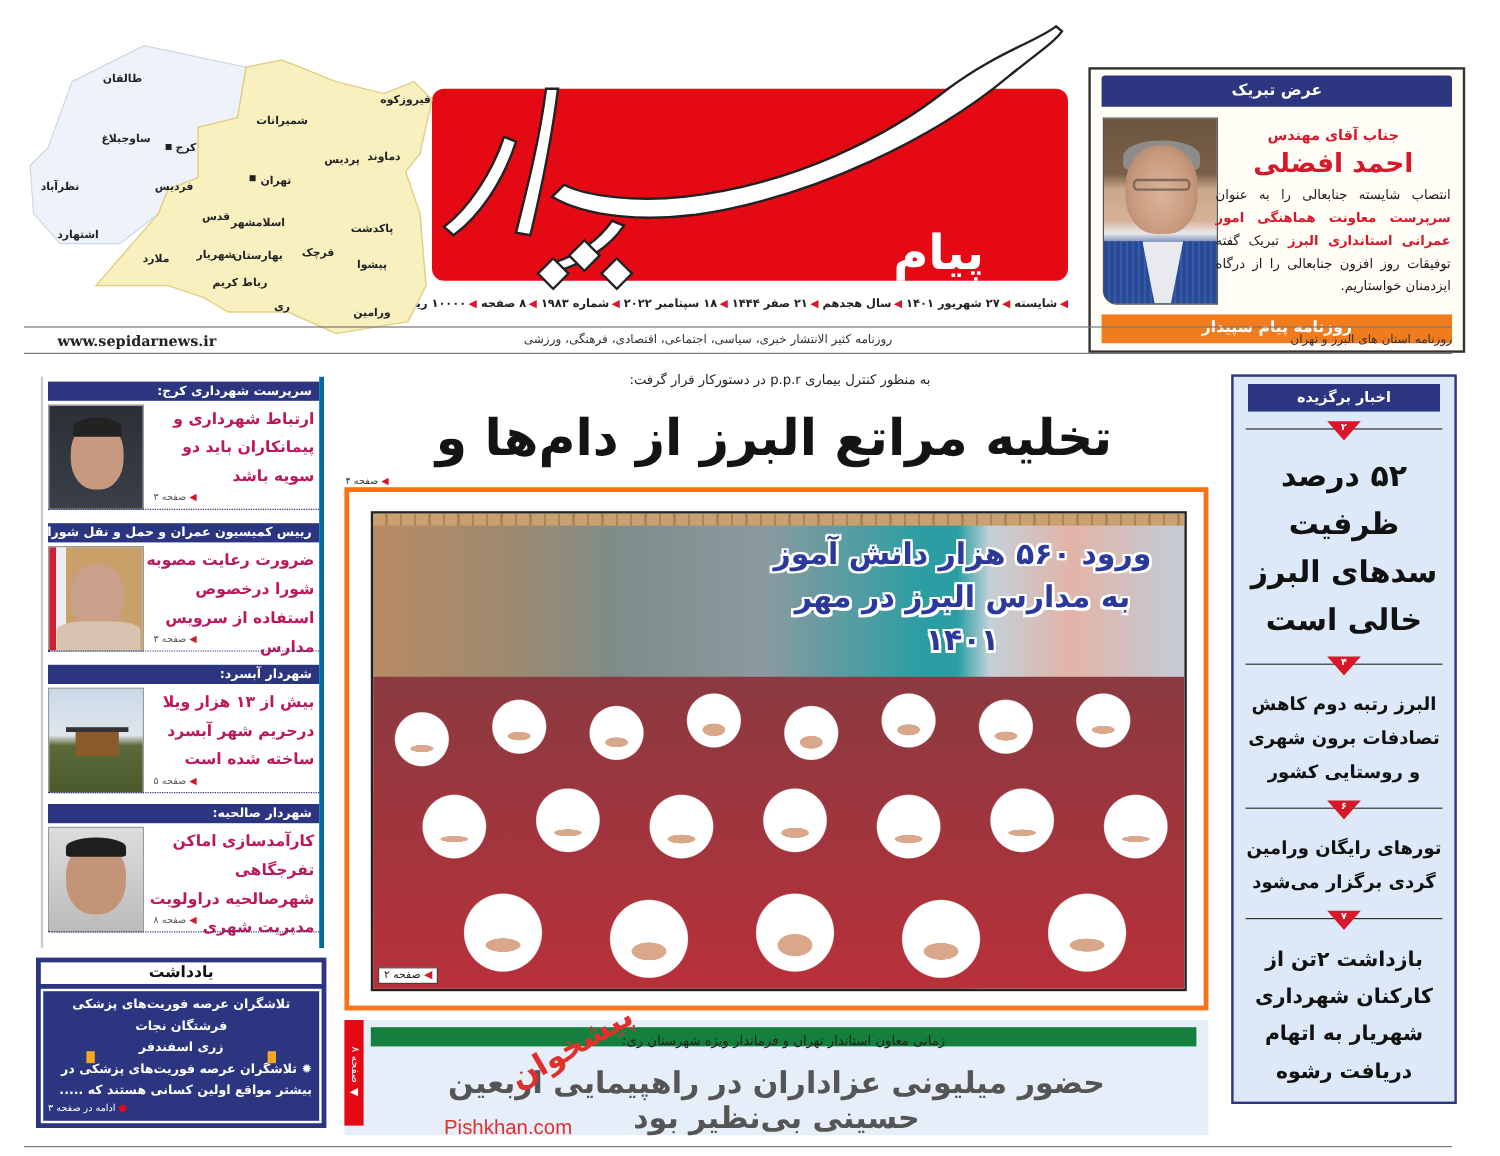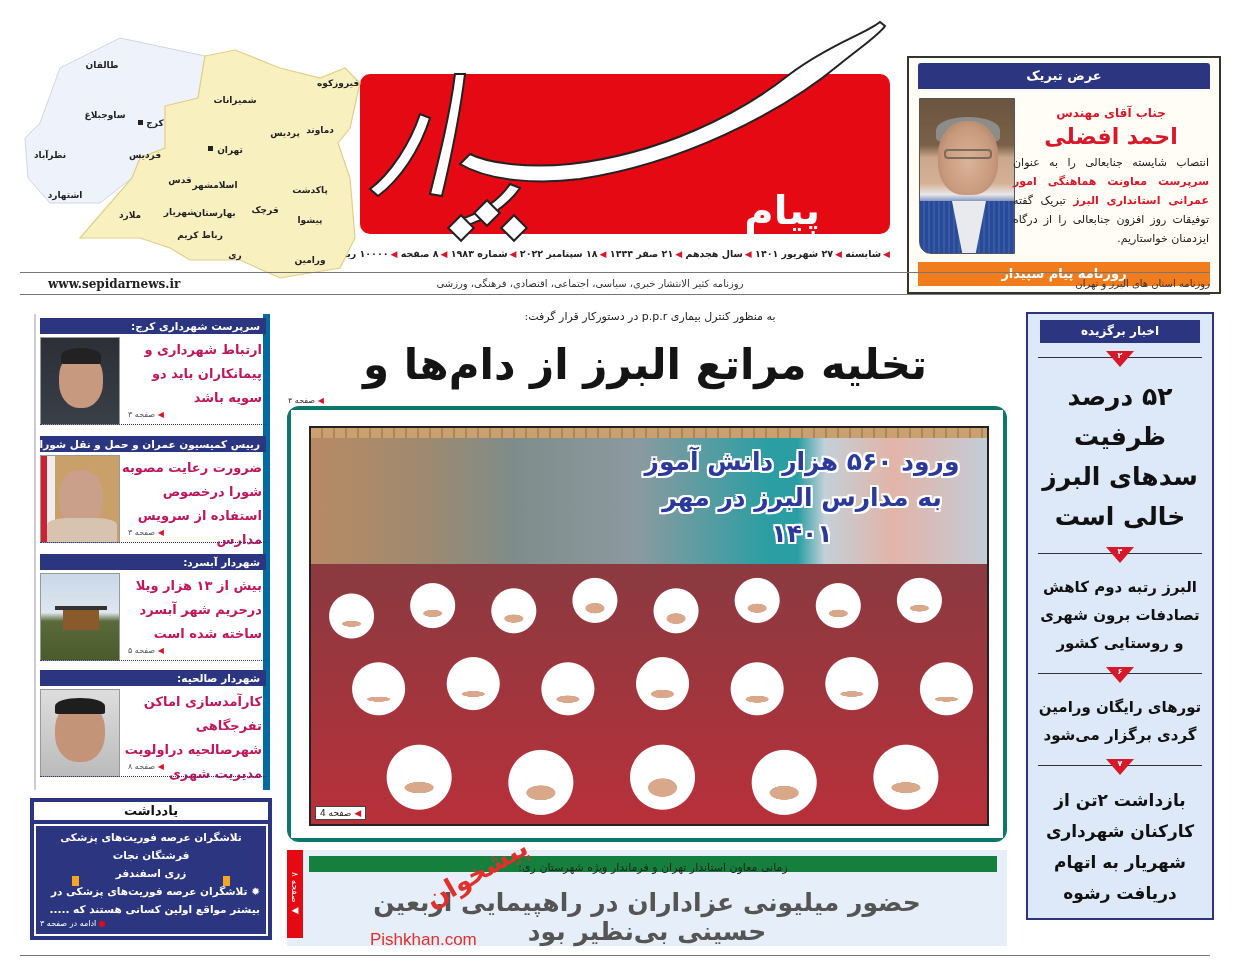--- a/index.html
+++ b/index.html
@@ -105,21 +105,21 @@
   
   .kicker { left: 300px; top: 310px; width: 700px; text-align: center; font-size: 11px; color: #222; }
   .headline {
     left: 300px; top: 334px; width: 690px; text-align: center;
     font-size: 42px; font-weight: bold; color: #141414; letter-spacing: -2px; line-height: 62px;
   }
   .page-ref-small { font-size: 8px; color: #333; white-space: nowrap; }
   .page-ref-small .arrow { color: #d7182a; }
 
   .photo-frame {
-    left: 287px; top: 406px; width: 720px; height: 436px; background: #0f766e; padding: 4px; border-radius: 12px;
+    left: 287px; top: 406px; width: 720px; height: 436px; background: #f97316; padding: 4px;
   }
   .photo-frame .inner { width: 100%; height: 100%; background: #fff; position: relative; }
   .photo {
     position: absolute; left: 18px; top: 16px; width: 680px; height: 400px; overflow: hidden;
     border: 2px solid #222;
     background:
       linear-gradient(180deg, rgba(0,0,0,0) 0%, rgba(0,0,0,0) 100%),
       linear-gradient(90deg,#b88a64 0%,#9c8a72 18%,#7e8c8a 30%,#8c9aa0 48%,#2a9ea3 68%,#2a9ea3 72%,#c3d0d8 76%,#e2b4a8 86%,#c3ccd6 100%);
   }
   .photo .wall-band { position:absolute; left:0; right:0; top:0; height:10px; background: repeating-linear-gradient(90deg,#caa070 0 10px,#a88858 10px 12px); }
@@ -201,21 +201,21 @@
     left: 370px; top: 930px; font-family: "Liberation Sans", sans-serif; font-size: 17px;
     color: #e0302c; direction: ltr;
   }
   .watermark-script {
     left: 420px; top: 858px; font-size: 26px; color: #e0302c; transform: rotate(-30deg); font-weight: bold;
   }
 
   
   .left-col {
     left: 34px; top: 314px; width: 236px; height: 476px;
-    border-left: 2px solid #ccd; border-right: 7px solid #0369a1; padding-left: 28px;
+    border-left: 2px solid #ccd; border-right: 4px solid #0369a1; padding-left: 28px;
   }
   .lc-item { position: absolute; left: 4px; width: 226px; }
   .lc-item .bar {
     height: 16px; background: #2b3580; color: #fff; font-size: 10.5px; font-weight: bold;
     text-align: right; padding-right: 6px; line-height: 16px; white-space: nowrap; overflow: hidden;
   }
   .lc-item .thumb {
     position: absolute; left: 0; top: 19px; width: 80px; height: 88px; overflow: hidden; border: 1px solid #999;
   }
   .lc-item .txt {
@@ -353,21 +353,21 @@
     <div class="photo">
       <div class="wall-band"></div>
       <div class="steps"></div>
       <div class="crowd"></div>
       <div class="faces"></div>
       <div class="caption">
         <div>ورود ۵۶۰ هزار دانش آموز</div>
         <div>به مدارس البرز در مهر ۱۴۰۱</div>
       </div>
       <div class="page-tag">
-        <span class="arrow">◀</span> <span>صفحه 4</span>
+        <span class="arrow">◀</span> <span>صفحه ۲</span>
       </div>
     </div>
   </div>
 </div>
 
 <div class="abs bottom-story">
   <div class="red-tab">
     <span>◀ </span><span>صفحه ۸</span>
   </div>
   <div class="kicker2">زمانی معاون استاندار تهران و فرماندار ویژه شهرستان ری:</div>

